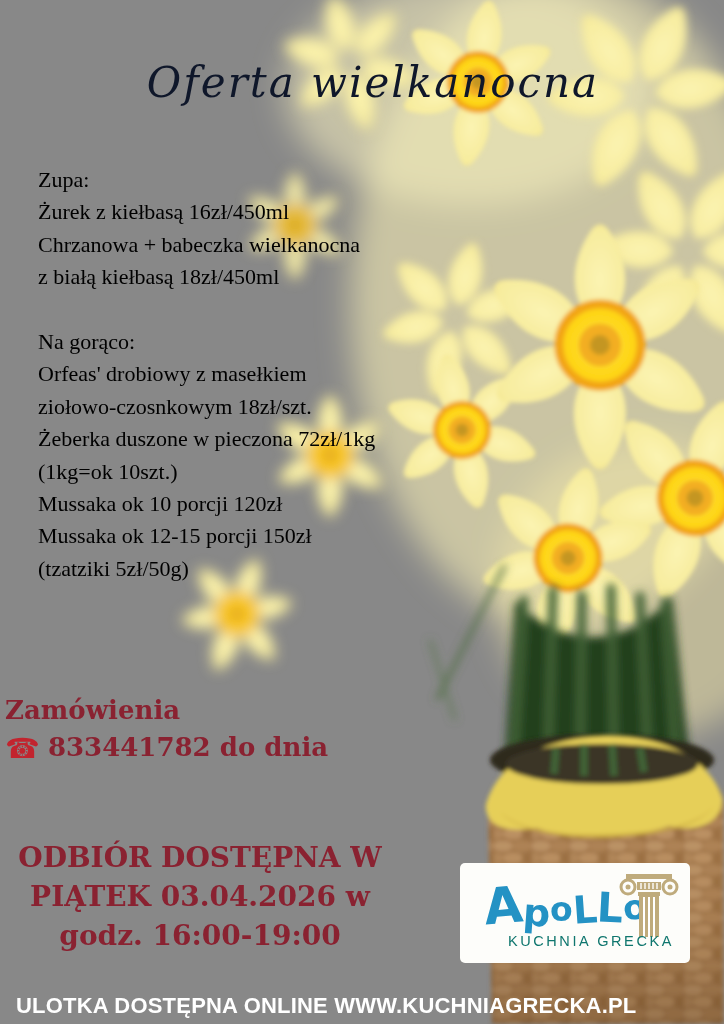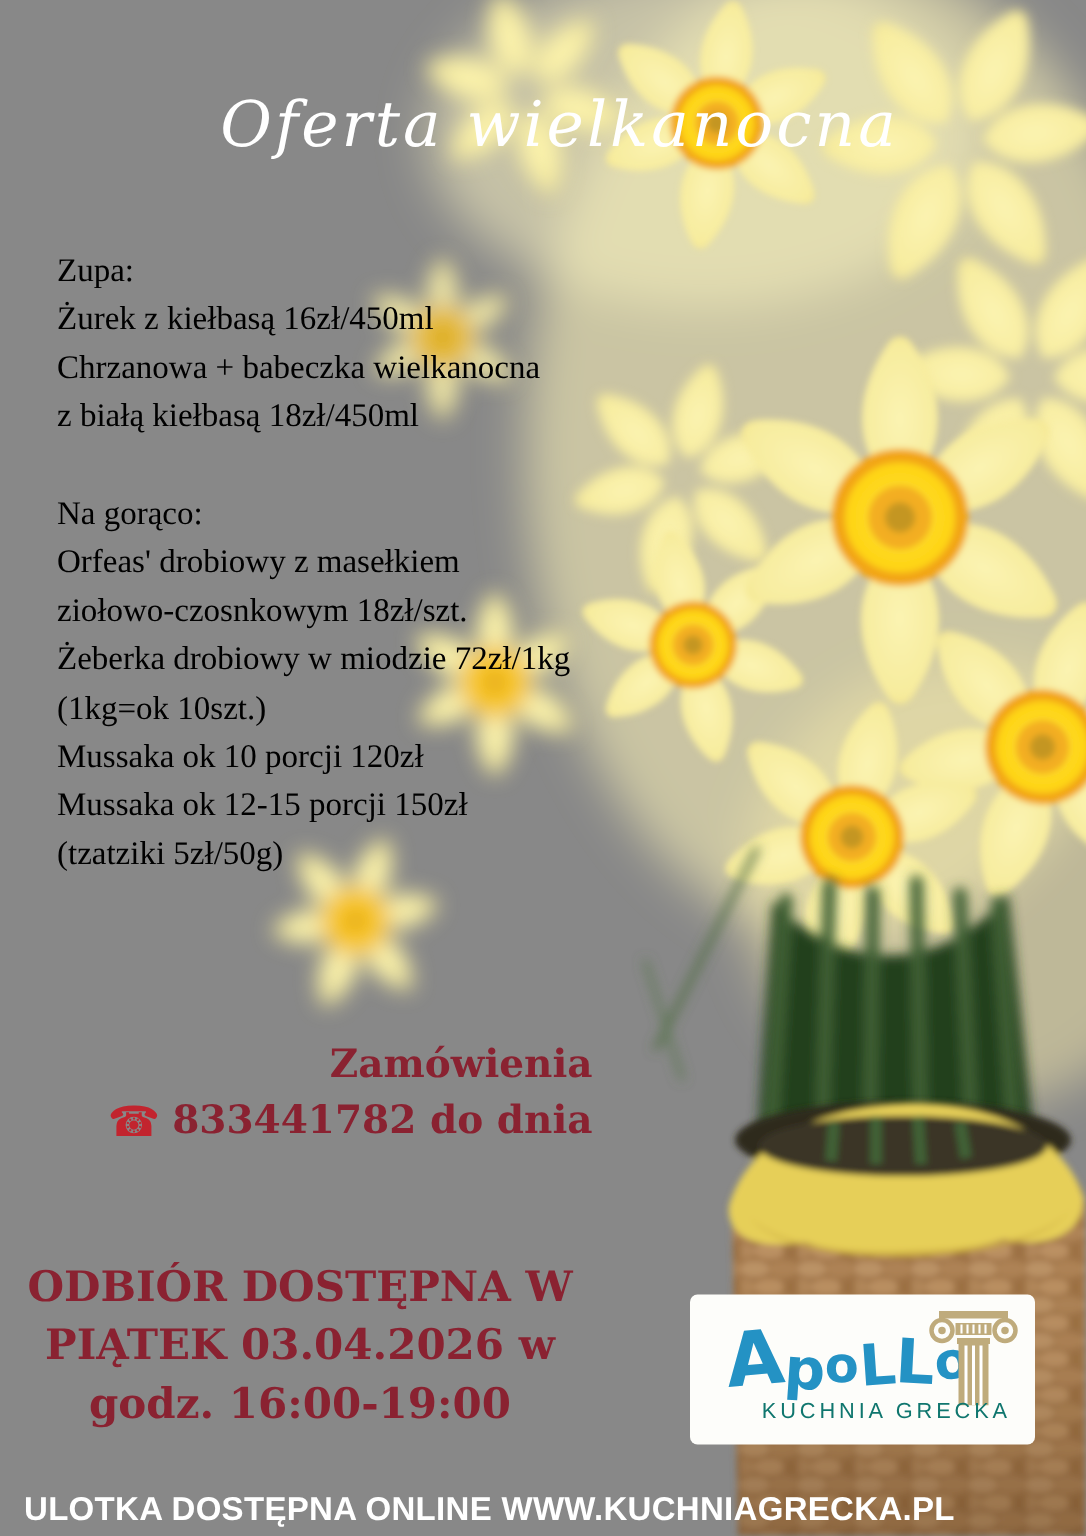--- a/index.html
+++ b/index.html
@@ -5,28 +5,28 @@
   html,body{margin:0;padding:0;background:#888;}
   .poster{
     position:relative;width:724px;height:1024px;overflow:hidden;
     font-family:"Liberation Serif",serif;
     background:linear-gradient(160deg,#dad4cf 0%,#d4cecа 40%,#cbc6c3 70%,#bcb8b6 100%);
   }
   .poster svg.bg{position:absolute;left:0;top:0;}
   .title{
     position:absolute;left:138px;top:58px;width:470px;text-align:center;
     font-family:"DejaVu Serif",serif;font-style:italic;font-size:42px;
-    letter-spacing:2px;color:#ffffff;
+    letter-spacing:2px;color:#0f172a;
   }
   .menu{
     position:absolute;left:38px;top:164px;width:480px;
     font-size:22px;line-height:32.4px;color:#000000;
   }
   .orders{
-    position:absolute;left:5px;top:692px;width:390px;text-align:right;
+    position:absolute;left:5px;top:692px;width:390px;text-align:left;
     font-family:"DejaVu Serif",serif;font-weight:bold;font-size:26px;
     line-height:37px;color:#8a2231;
   }
   .orders .phone-glyph{
     font-family:"DejaVu Sans",sans-serif;font-size:28px;color:#c2242e;
     margin-right:8px;vertical-align:-2px;
   }
   .pickup{
     position:absolute;left:5px;top:838px;width:390px;text-align:center;
     font-family:"DejaVu Serif",serif;font-weight:bold;font-size:28px;
@@ -183,21 +183,21 @@
 
   <div class="menu">
       <div class="menu-line">Zupa:</div>
       <div class="menu-line">Żurek z kiełbasą 16zł/450ml</div>
       <div class="menu-line">Chrzanowa + babeczka wielkanocna</div>
       <div class="menu-line">z białą kiełbasą 18zł/450ml</div>
       <div class="menu-line">&nbsp;</div>
       <div class="menu-line">Na gorąco:</div>
       <div class="menu-line">Orfeas' drobiowy z masełkiem</div>
       <div class="menu-line">ziołowo-czosnkowym 18zł/szt.</div>
-      <div class="menu-line">Żeberka drobiowy w miodzie 72zł/1kg</div>
+      <div class="menu-line">Żeberka duszone w pieczona 72zł/1kg</div>
       <div class="menu-line">(1kg=ok 10szt.)</div>
       <div class="menu-line">Mussaka ok 10 porcji 120zł</div>
       <div class="menu-line">Mussaka ok 12-15 porcji 150zł</div>
       <div class="menu-line">(tzatziki 5zł/50g)</div>
     </div>
 
   <div class="orders">
     <div>Zamówienia</div>
     <div>
       <span class="phone-glyph">☎</span><span>833441782 do dnia</span>

